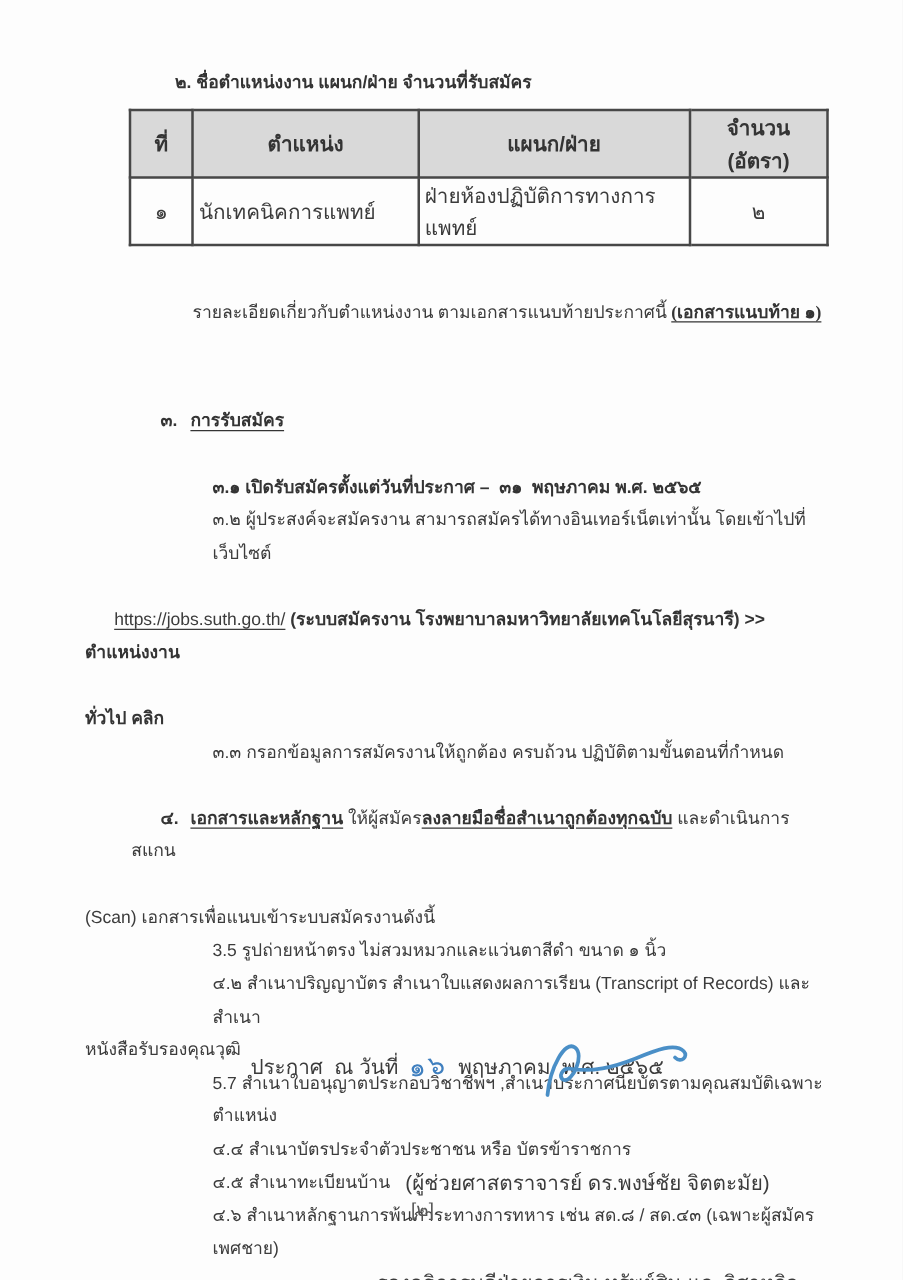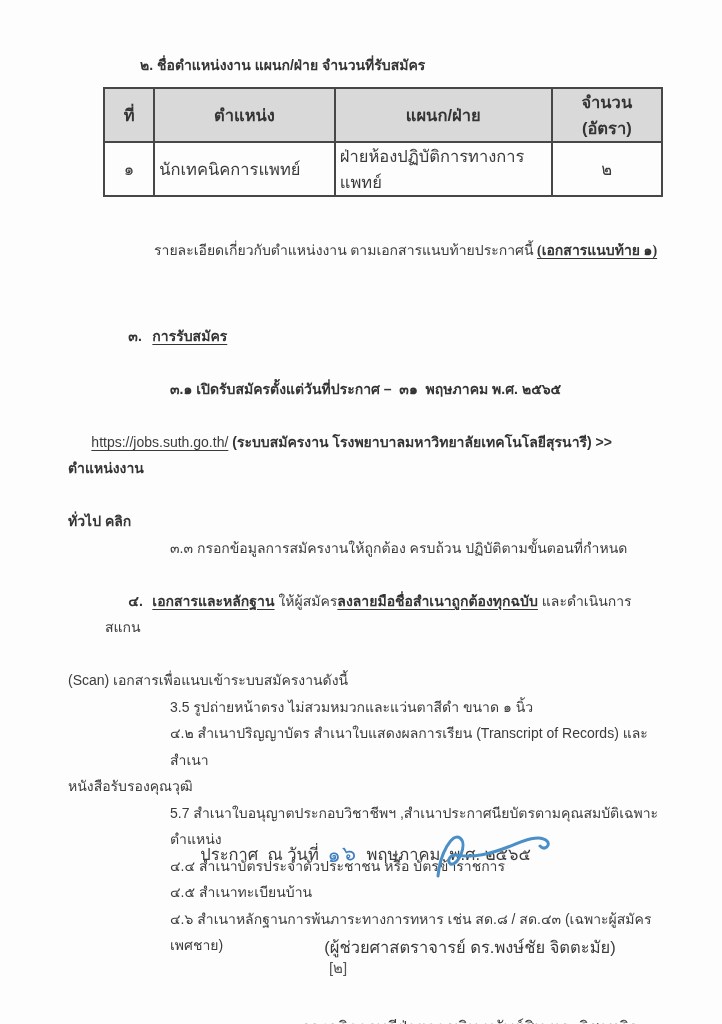--- a/index.html
+++ b/index.html
@@ -103,20 +103,21 @@
     </table>
 
     <div class="line note">
       <span>รายละเอียดเกี่ยวกับตำแหน่งงาน ตามเอกสารแนบท้ายประกาศนี้ </span><span class="bu">(เอกสารแนบท้าย ๑)</span>
     </div>
 
     <div class="line sec-head bold" style="margin-top:5px;">
       <span class="num-gap">๓.</span><span class="bu">การรับสมัคร</span>
     </div>
     <div class="line item bold">๓.๑ เปิดรับสมัครตั้งแต่วันที่ประกาศ –  ๓๑  พฤษภาคม พ.ศ. ๒๕๖๕</div>
+    <div class="line item">๓.๒ ผู้ประสงค์จะสมัครงาน สามารถสมัครได้ทางอินเทอร์เน็ตเท่านั้น โดยเข้าไปที่เว็บไซต์</div>
     <div class="line flush">
       <a class="u-link">https://jobs.suth.go.th/</a><span class="bold"> (ระบบสมัครงาน โรงพยาบาลมหาวิทยาลัยเทคโนโลยีสุรนารี) &gt;&gt; ตำแหน่งงาน</span>
     </div>
     <div class="line flush bold">ทั่วไป คลิก</div>
     <div class="line item">๓.๓ กรอกข้อมูลการสมัครงานให้ถูกต้อง ครบถ้วน ปฏิบัติตามขั้นตอนที่กำหนด</div>
 
     <div class="line sec-head">
       <span class="bold num-gap">๔.</span><span class="bu">เอกสารและหลักฐาน</span><span> ให้ผู้สมัคร</span><span class="bu">ลงลายมือชื่อสำเนาถูกต้องทุกฉบับ</span><span> และดำเนินการสแกน</span>
     </div>
     <div class="line flush">(Scan) เอกสารเพื่อแนบเข้าระบบสมัครงานดังนี้</div>

